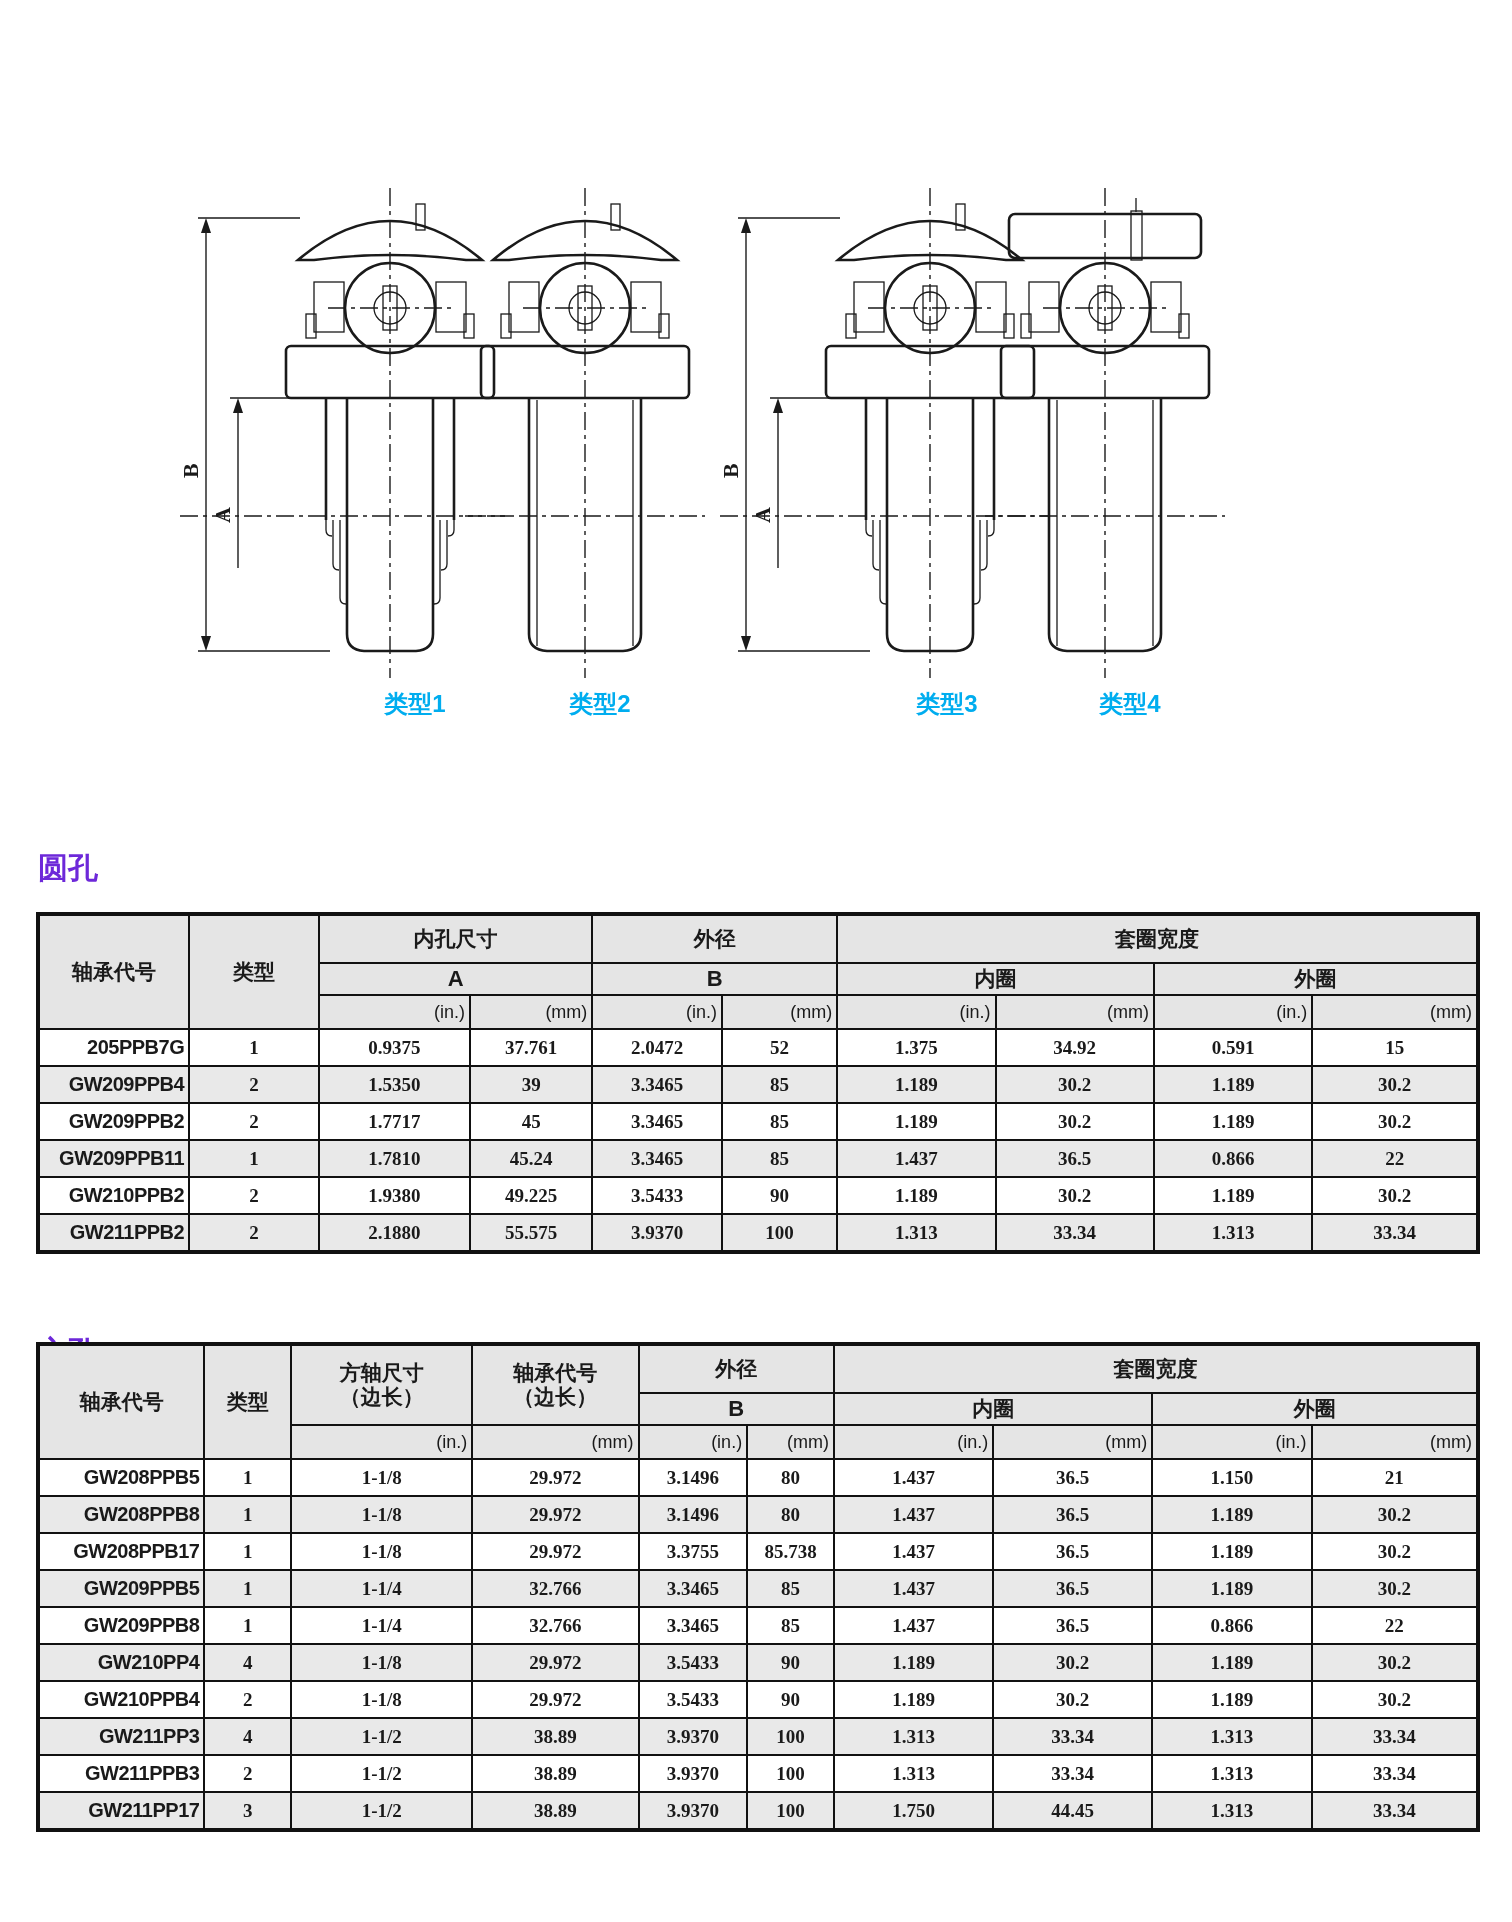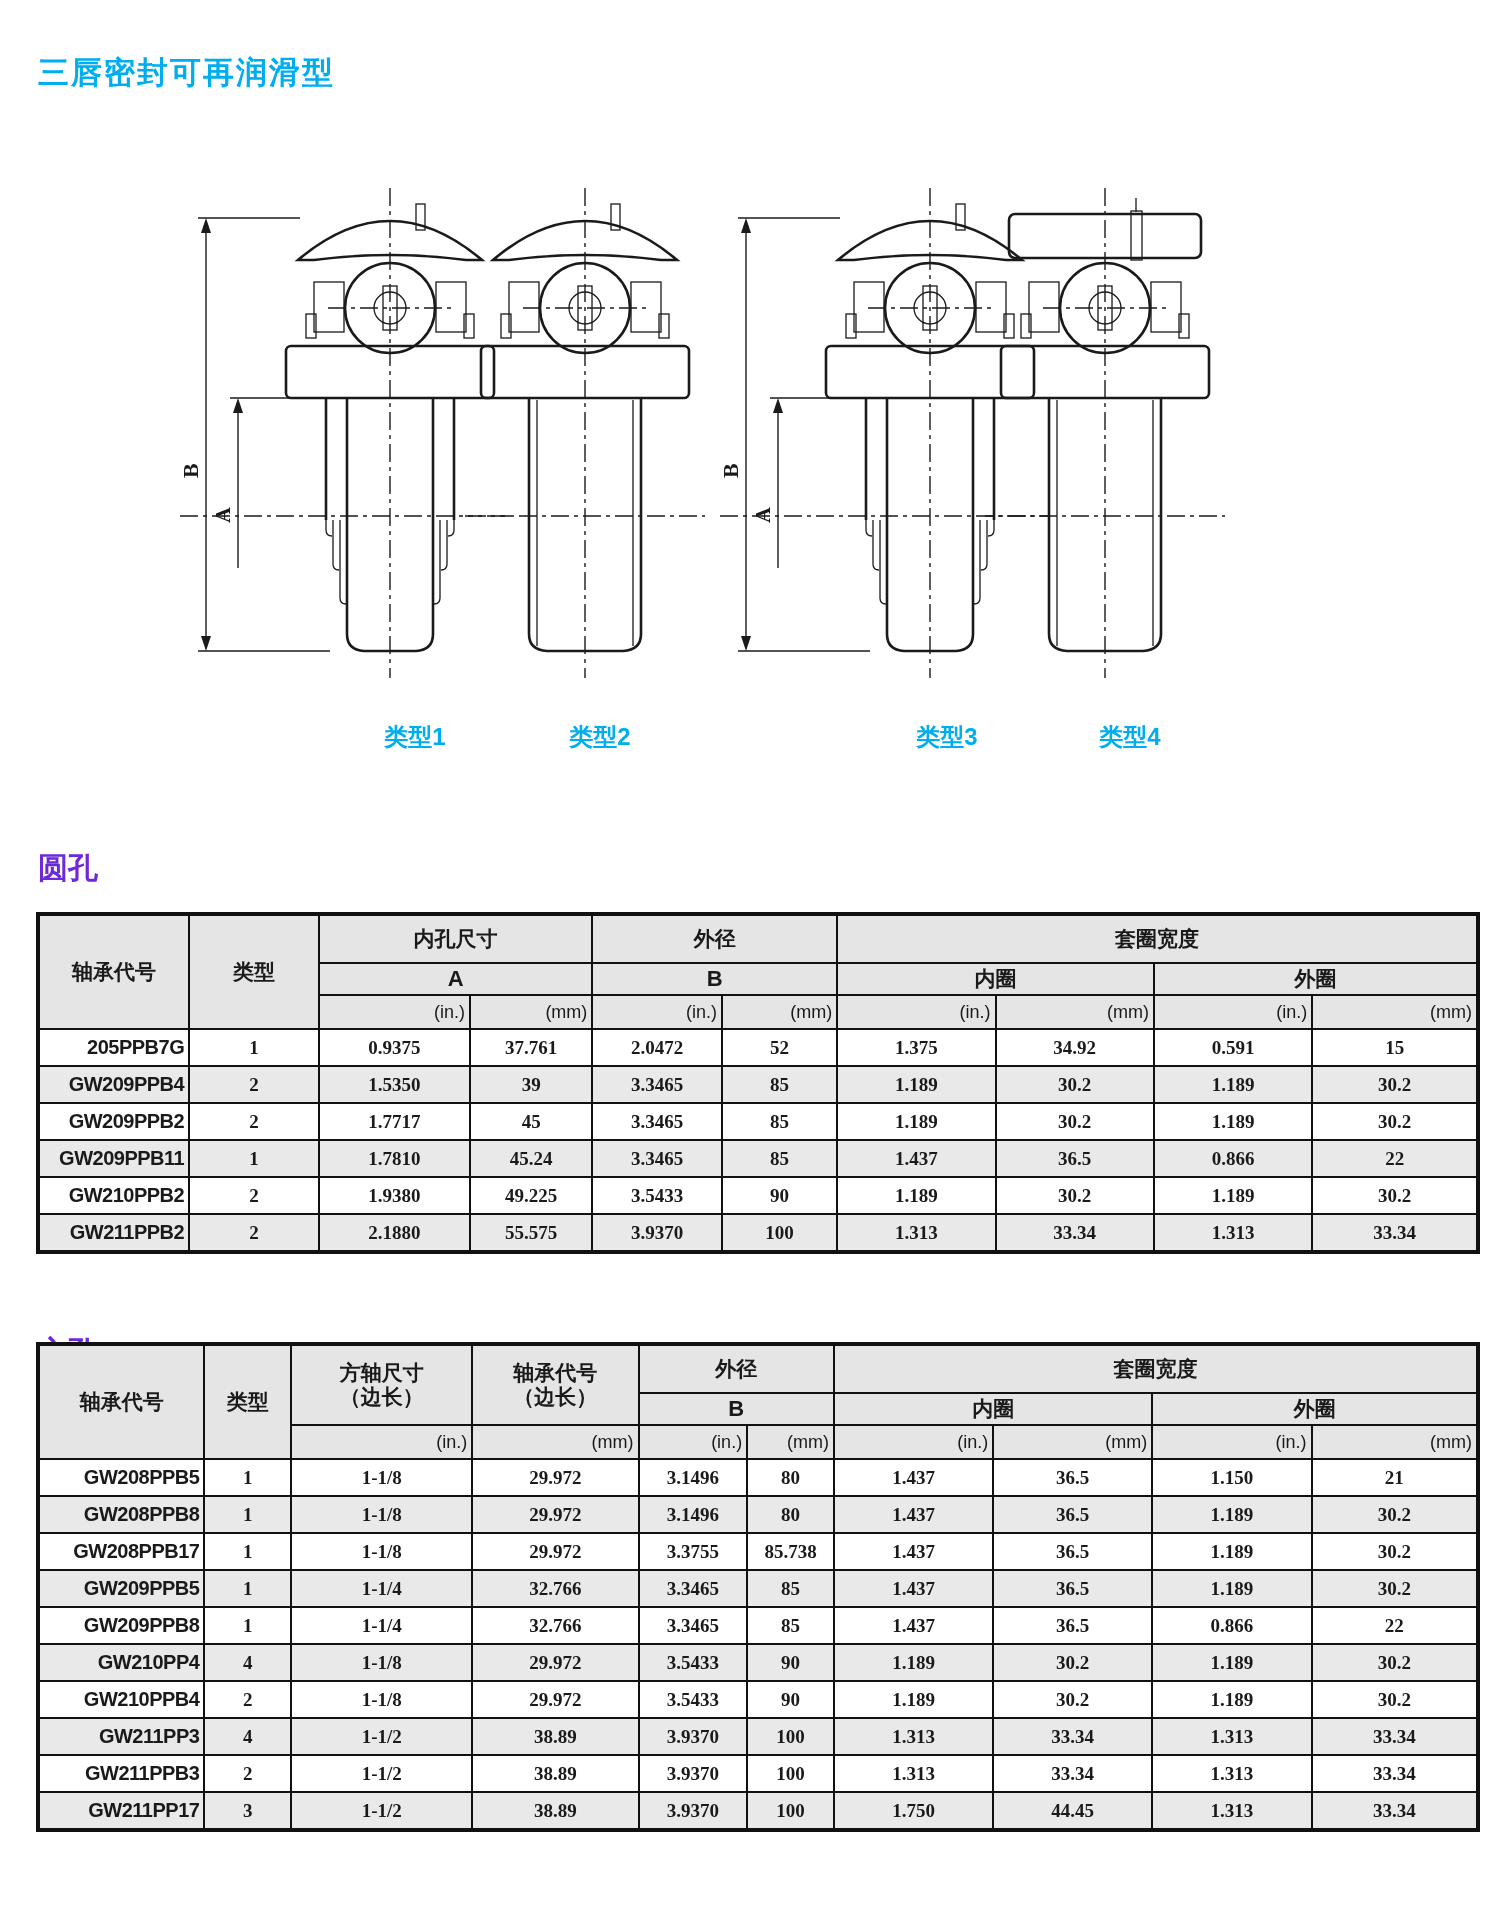--- a/index.html
+++ b/index.html
@@ -5,21 +5,21 @@
   html,body{margin:0;padding:0;background:#ffffff;}
   .page{position:relative;width:1512px;height:1922px;background:#fff;overflow:hidden;
         font-family:"Liberation Sans","DejaVu Sans",sans-serif;color:#1a1a1a;}
 
   .main-title{position:absolute;left:38px;top:52px;font-size:31px;font-weight:bold;
               letter-spacing:2px;color:#00ADEF;}
 
   .diagram-area{position:absolute;left:0;top:188px;width:1512px;height:565px;}
   .diagram-area svg{position:absolute;top:0;}
   .type-label{position:absolute;top:500px;transform:translateX(-50%);
-              font-size:24px;font-weight:bold;color:#00ADEF;white-space:nowrap;margin-top:33px;}
+              font-size:24px;font-weight:bold;color:#00ADEF;white-space:nowrap;}
 
   .section-title{position:absolute;left:38px;font-size:30px;font-weight:bold;color:#6d28d9;}
   .section-title.round{top:848px;}
   .section-title.square{top:1332px;}
 
   table.spec{position:absolute;left:36px;width:1444px;border-collapse:collapse;
              table-layout:fixed;border:4px solid #111;}
   table.spec.round{top:912px;}
   table.spec.square{top:1342px;}
   table.spec th,table.spec td{border:2px solid #111;padding:0 4px;overflow:hidden;}
@@ -43,21 +43,20 @@
   .cline{stroke:#1a1a1a;stroke-width:1.4;fill:none;stroke-dasharray:18 5 4 5;}
   .dim{stroke:#1a1a1a;stroke-width:1.4;fill:none;}
   .dimtxt{font-family:"Liberation Serif","DejaVu Serif",serif;font-weight:bold;
           font-size:22px;fill:#1a1a1a;}
 </style>
 </head>
 <body>
 
 <div class="page">
 
-  <div class="main-title">三唇密封可再润滑型</div>
 
   <svg width="0" height="0" style="position:absolute" aria-hidden="true">
     <defs>
       <pattern id="hatch" patternUnits="userSpaceOnUse" width="9" height="9" patternTransform="rotate(45)">
         <rect width="9" height="9" fill="#fff"></rect>
         <line x1="0" y1="0" x2="0" y2="9" stroke="#1a1a1a" stroke-width="2"></line>
       </pattern>
       <pattern id="dots" patternUnits="userSpaceOnUse" width="5" height="5">
         <rect width="5" height="5" fill="#fff"></rect>
         <circle cx="2" cy="2" r="1.2" fill="#1a1a1a"></circle>

